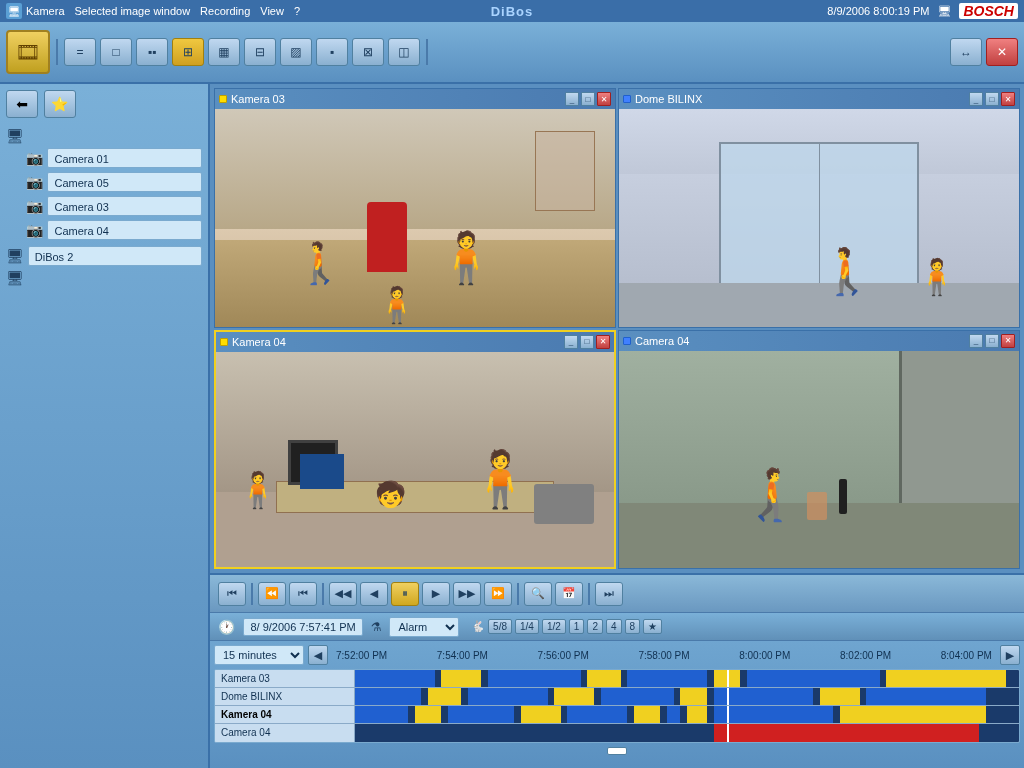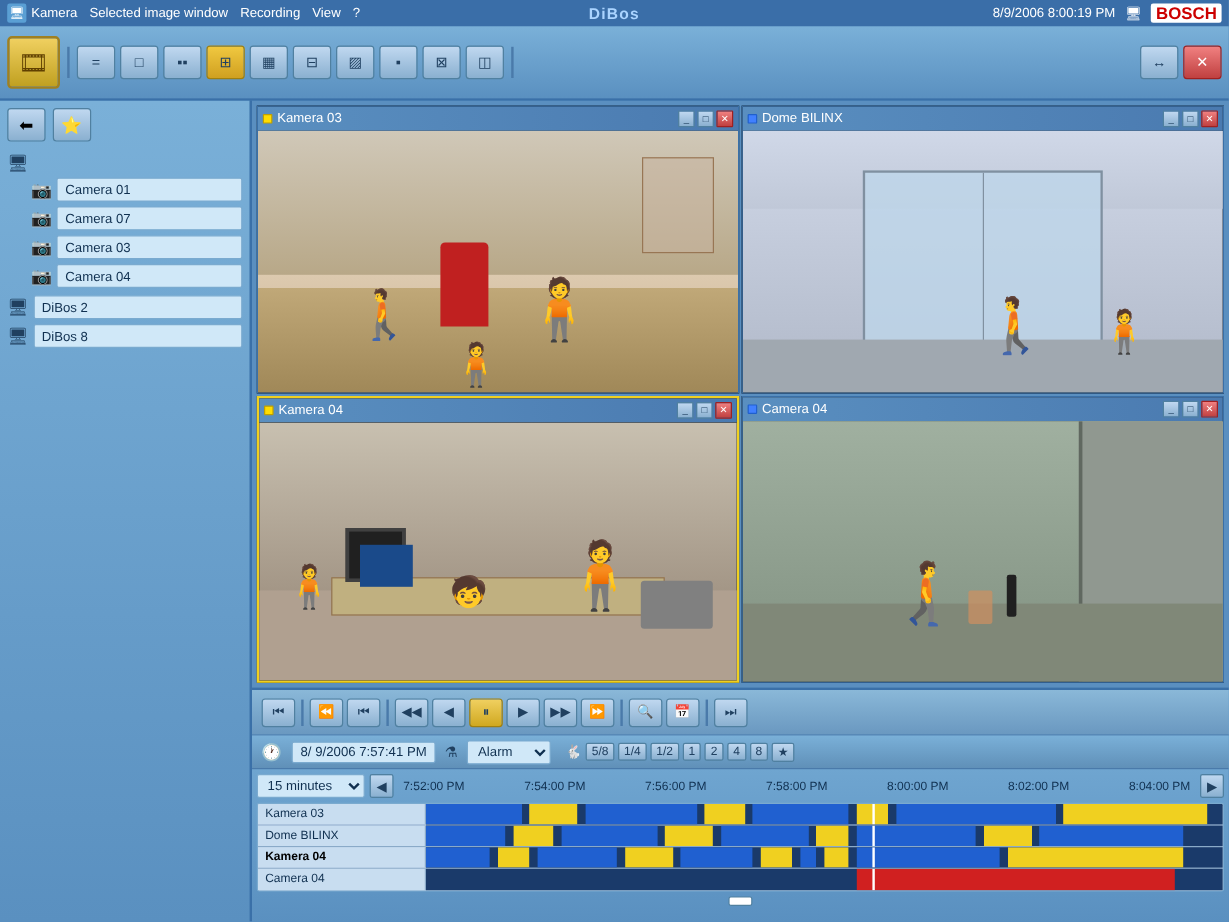--- a/index.html
+++ b/index.html
@@ -59,20 +59,21 @@
       color: white;
       justify-content: center;
     }
     #titlebar .bosch-logo {
       color: #cc0000;
       font-weight: bold;
       font-size: 14px;
       background: white;
       padding: 0 4px;
       border-radius: 2px;
+      font-style: italic;
     }
 
     
     #toolbar {
       height: 62px;
       background: linear-gradient(180deg, #7ab0d8 0%, #5a90c0 100%);
       display: flex;
       align-items: center;
       padding: 4px 6px;
       border-bottom: 2px solid #3a70a8;
@@ -516,37 +517,36 @@
 
       <div class="tree-item">
         <span class="tree-icon">🖥</span>
       </div>
       <div class="tree-item sub">
         <span class="tree-icon">📷</span>
         <span class="tree-label">Camera 01</span>
       </div>
       <div class="tree-item sub">
         <span class="tree-icon">📷</span>
-        <span class="tree-label">Camera 07</span>
+        <span class="tree-label">Camera 05</span>
       </div>
       <div class="tree-item sub">
         <span class="tree-icon">📷</span>
         <span class="tree-label">Camera 03</span>
       </div>
       <div class="tree-item sub">
         <span class="tree-icon">📷</span>
         <span class="tree-label">Camera 04</span>
       </div>
       <div class="tree-item" style="margin-top:6px">
         <span class="tree-icon">🖥</span>
         <span class="tree-label">DiBos 2</span>
       </div>
       <div class="tree-item">
         <span class="tree-icon">🖥</span>
-        <span class="tree-label">DiBos 8</span>
       </div>
     </div>
   </div>
 
   <div id="camera-area">
 
     <div id="camera-grid">
 
       <div class="camera-window">
         <div class="camera-titlebar">

